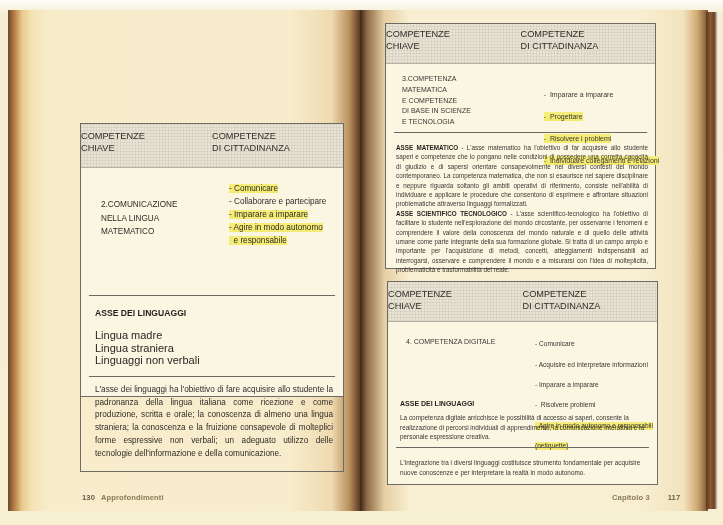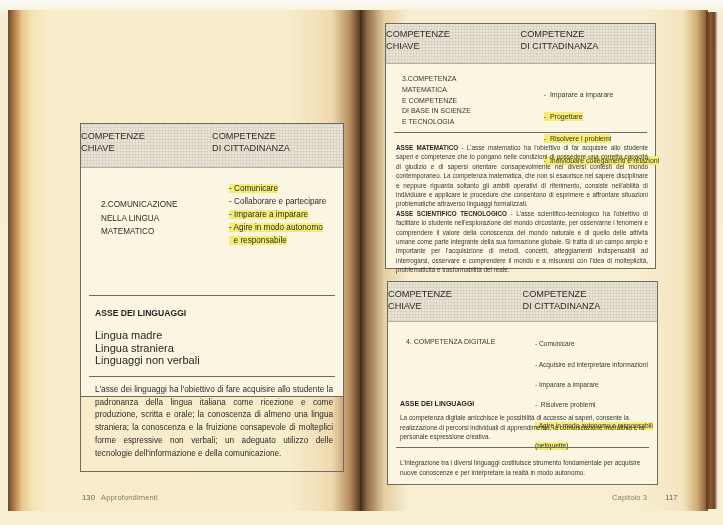--- a/index.html
+++ b/index.html
@@ -19,21 +19,21 @@
   .box{position:absolute;border:1px solid #6e6a64;background:#fbf6e2}
   .box .hdr{display:flex;background:
       repeating-linear-gradient(0deg,rgba(0,0,0,.05) 0 1px,transparent 1px 3px),
       repeating-linear-gradient(90deg,rgba(0,0,0,.05) 0 1px,transparent 1px 3px),#e8e3d3;
       border-bottom:1px solid #b6b0a2}
   .hdr .col{flex:1;text-align:left;font-size:9.2px;line-height:11.5px;color:#2f2c28;padding:7px 0 10px}
   .hdr .col span{display:block}
   .hl{background:linear-gradient(180deg,transparent 12%,#f6ee7a 12%,#f3ea70 88%,transparent 88%)}
   .rule{height:1px;background:#6c6862;margin:0 8px}
   .heading{font-weight:bold;color:#221f1b}
-  .folio{position:absolute;font-size:7.6px;color:#6a5e4a;font-weight:normal;letter-spacing:.1px}
+  .folio{position:absolute;font-size:7.6px;color:#6a5e4a;font-weight:bold;letter-spacing:.1px}
   .folio .num{color:#6a5e4a;margin-right:6px}
   .folio .lbl{color:#8a7a58}
 </style>
 </head>
 <body>
 
 <div class="spread">
   <div class="page left"></div>
   <div class="page right"></div>
   <div class="rightedge"></div>

